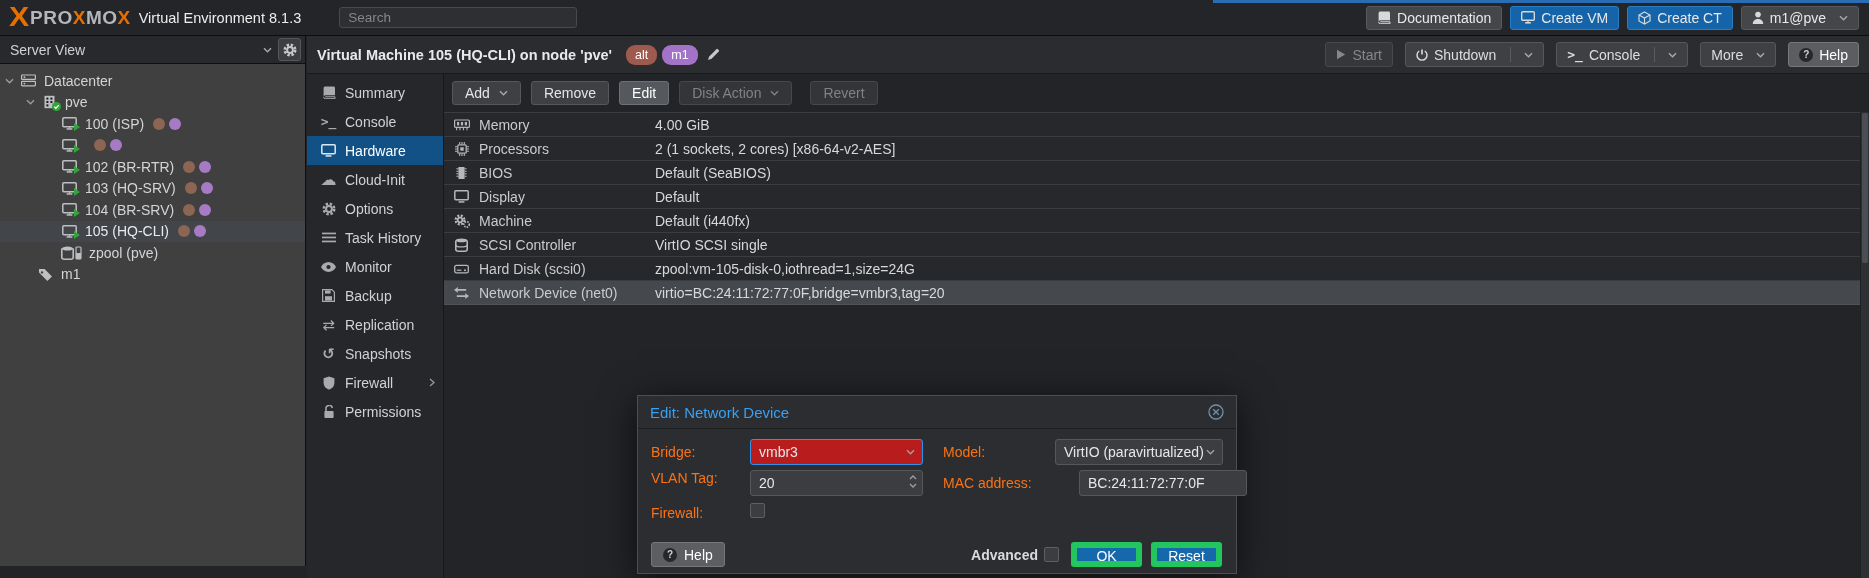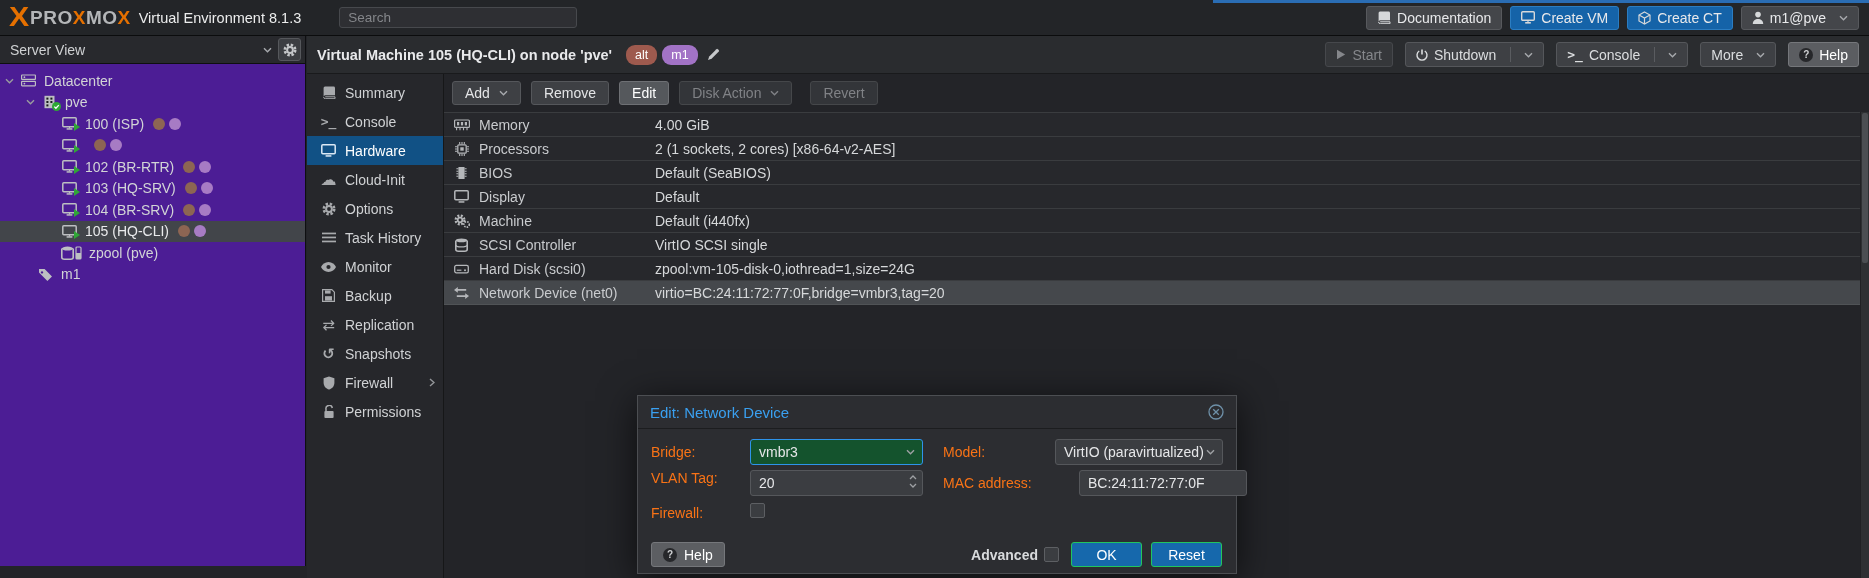--- a/index.html
+++ b/index.html
@@ -29,21 +29,21 @@
   .search::placeholder { color:#84868a; }
   .tspacer { flex:1; }
   .hbtn { height:24px; display:inline-flex; align-items:center; gap:6px;
     padding:0 10px; border-radius:3px; font-size:14px; font-family:inherit;
     border:1px solid #57595d; background:#44464a; color:#e8e9eb; margin-left:8px; }
   .hbtn.blue { background:#1563a8; border-color:#2b7dc2; }
   .icg { color:#d6d8da; }
 
   
   .sidebar { position:absolute; left:0; top:36px; width:306px; bottom:12px;
-    background:#4c1d95; border-right:1px solid #0e0f11; }
+    background:#404040; border-right:1px solid #0e0f11; }
   .side-head { height:28px; background:#28292d; border-bottom:1px solid #0e0f10;
     display:flex; align-items:center; padding:0 4px 0 10px; gap:6px; }
   .sv-label { flex:1; font-size:14px; color:#cfd1d3; }
   .gearbtn { width:23px; height:23px; background:#3c3e42; border:1px solid #56585c;
     border-radius:3px; display:flex; align-items:center; justify-content:center;
     color:#c5c7c9; }
   .tree { padding-top:6px; }
   .trow { height:21.5px; display:flex; align-items:center; font-size:14px;
     color:#d2d4d6; white-space:nowrap; }
   .trow.sel { background:#42454a; color:#e9eaec; }
@@ -115,39 +115,39 @@
   .dialog { position:absolute; left:637px; top:395px; width:600px; height:179px;
     background:#2c2d31; border:1px solid #4c4e52;
     box-shadow:0 6px 35px rgba(0,0,0,.65); z-index:20; }
   .dtitle { height:33px; display:flex; align-items:center; padding:0 12px;
     font-size:15px; color:#3aa0f0; border-bottom:1px solid #1c1d1f; }
   .dclose { margin-left:auto; color:#6e90a8; }
   .dlabel { position:absolute; font-size:14px; color:#f97316; }
   .dfield { position:absolute; height:26px; background:#3b3d41;
     border:1px solid #55575b; border-radius:3px; color:#e6e7e9; font-size:14px;
     display:flex; align-items:center; padding:0 8px; }
-  .dfield.focused { border-color:#2e93ea; background:#14532d; }
+  .dfield.focused { border-color:#2e93ea; background:#b91c1c; }
   .dfield .fchev { position:absolute; right:7px; color:#9ea0a4; }
   .dinput { position:absolute; height:26px; background:#3b3d41;
     border:1px solid #55575b; border-radius:3px; color:#e6e7e9; font-size:14px;
     font-family:inherit; padding:0 8px; outline:none;margin-left:24px; }
   .spin { position:absolute; right:5px; top:4px; display:flex;
     flex-direction:column; gap:3px; color:#9ea0a4; }
   .cbox { width:15px; height:15px; background:#3b3d41; border:1px solid #5d5f63;
     border-radius:2px; display:inline-block; }
   .dfooter { position:absolute; left:13px; right:14px; top:146px; height:25px;
     display:flex; align-items:center; }
   .dbtn-help { height:25px; background:#5c5e62; border:1px solid #75777b;
     border-radius:3px; color:#fff; font-size:14px; font-family:inherit;
     display:flex; gap:7px; padding:0 11px; align-items:center; }
   .dspacer { flex:1; }
   .advlabel { font-size:14px; color:#d8dadc; font-weight:bold; }
   .dfooter .cbox { margin:0 12px 0 6px; }
   .dbtn-blue { height:25px; min-width:71px; background:#1668ac;
-    border:1px solid #22c55e; border-radius:3px; color:#fff; font-size:14px;
+    border:6px solid #22c55e; border-radius:3px; color:#fff; font-size:14px;
     font-family:inherit; }
   .dbtn-blue + .dbtn-blue { margin-left:9px; }
 </style>
 </head>
 <body>
 
 <div id="app">
   <div class="topstrip"></div>
 
   <header class="top">

